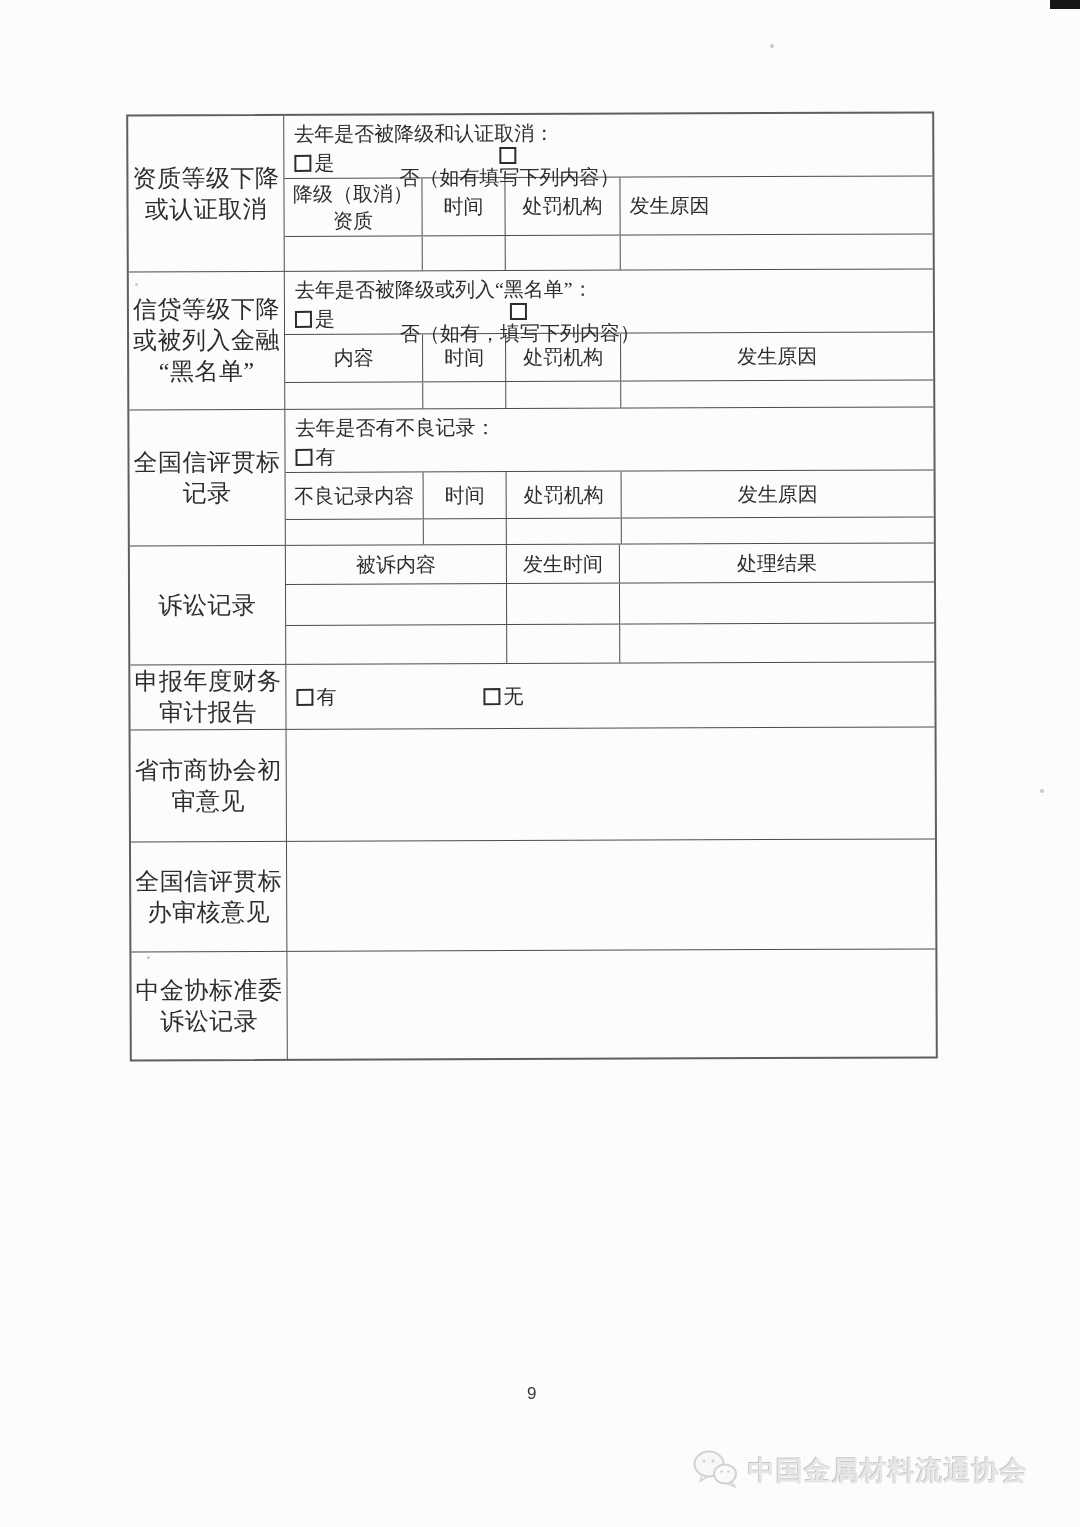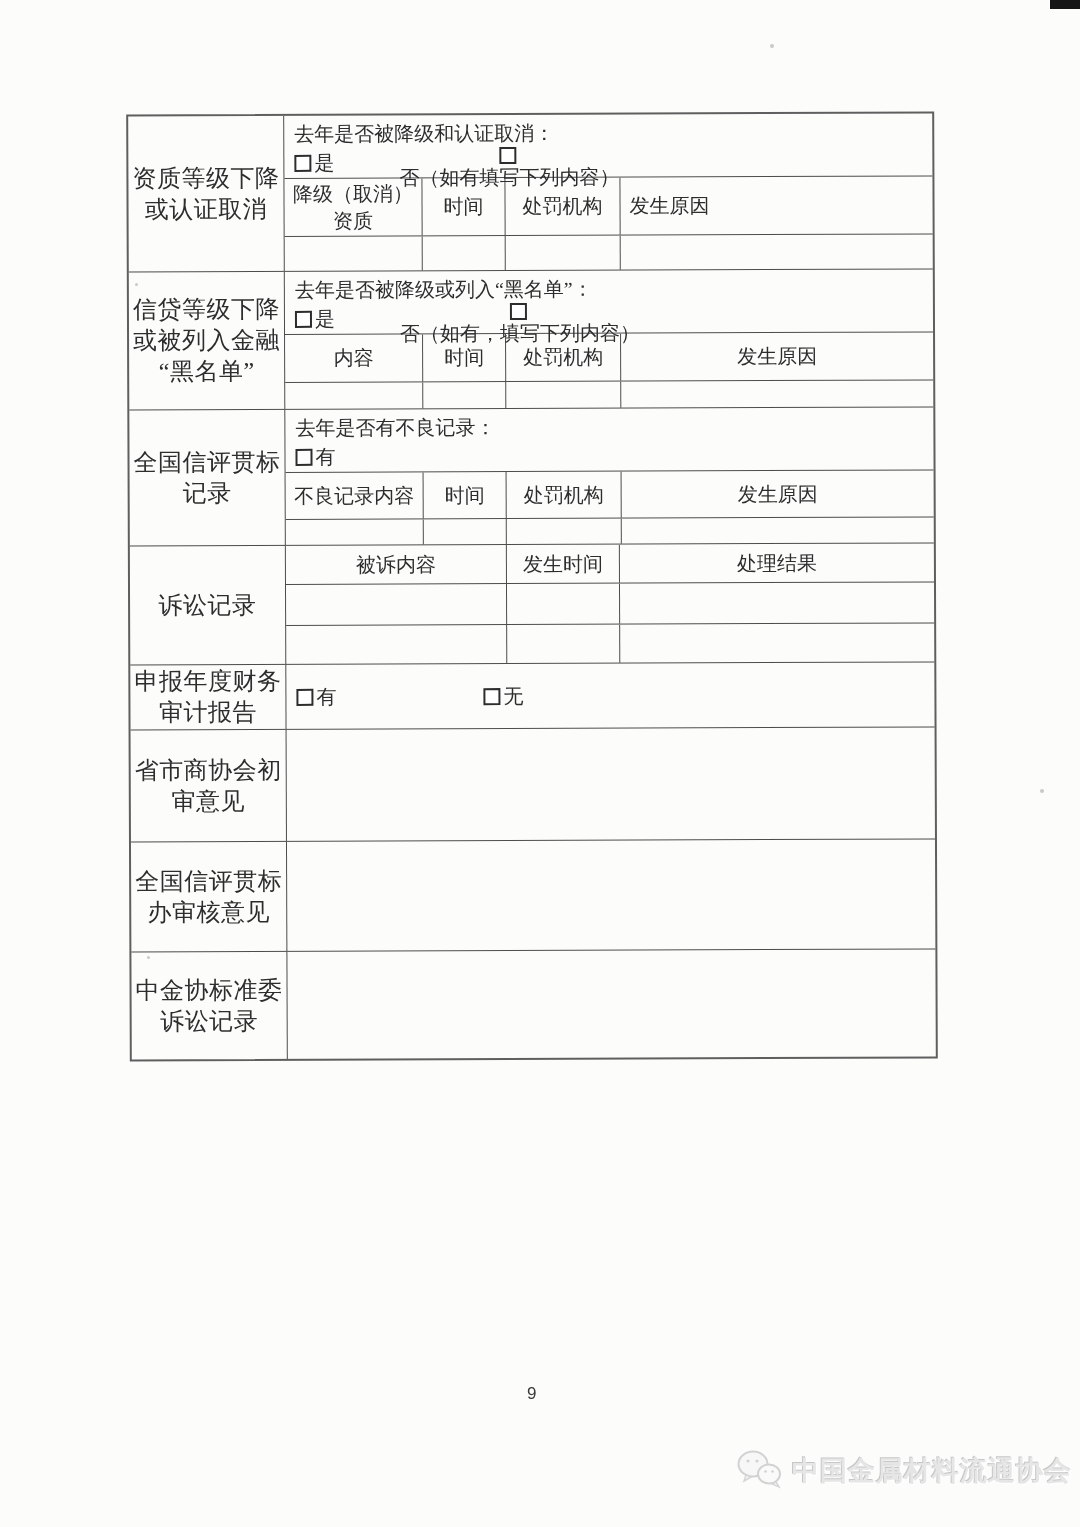--- a/index.html
+++ b/index.html
@@ -46,21 +46,21 @@
   .dw1 { flex:0 0 221px; } .dw2 { flex:0 0 113px;text-align:center; }
   .h57 { height:57px; } .h47 { height:47px; } .h46 { height:46px; } .h38 { height:38px; } .h41 { height:41px; }
   .s1 { height:155px; } .s2 { height:138px; } .s3 { height:136px; } .s4 { height:119px; }
   .s5 { height:65px; }  .s6 { height:112px; } .s7 { height:110px; } .s8 { height:108px; }
   .s5 .sec-body { justify-content:center; }
   
   .pgnum {
     position:absolute; left:527px; top:1384px; font-size:17px; color:#3a3a3a;
     font-family:"Liberation Sans","DejaVu Sans",sans-serif;
   }
-  .wm { position:absolute; left:736px; top:1448px; display:flex; align-items:center; }
+  .wm { position:absolute; left:692px; top:1448px; display:flex; align-items:center; }
   .wm-icon { margin-right:8px; }
   .wm-text {
     font-size:27px; font-weight:bold; letter-spacing:1px; white-space:nowrap;
     color:#e6e6e6; text-shadow:-1px -1px 0 #c7c7c7, 1px 1px 0 #ffffff;
   }
   .corner-mark { position:absolute; top:0; right:0; width:30px; height:9px; background:#161616; }
   .speck { position:absolute; border-radius:50%; background:#aeaeae; opacity:.65; }
 </style>
 </head>
 <body>

